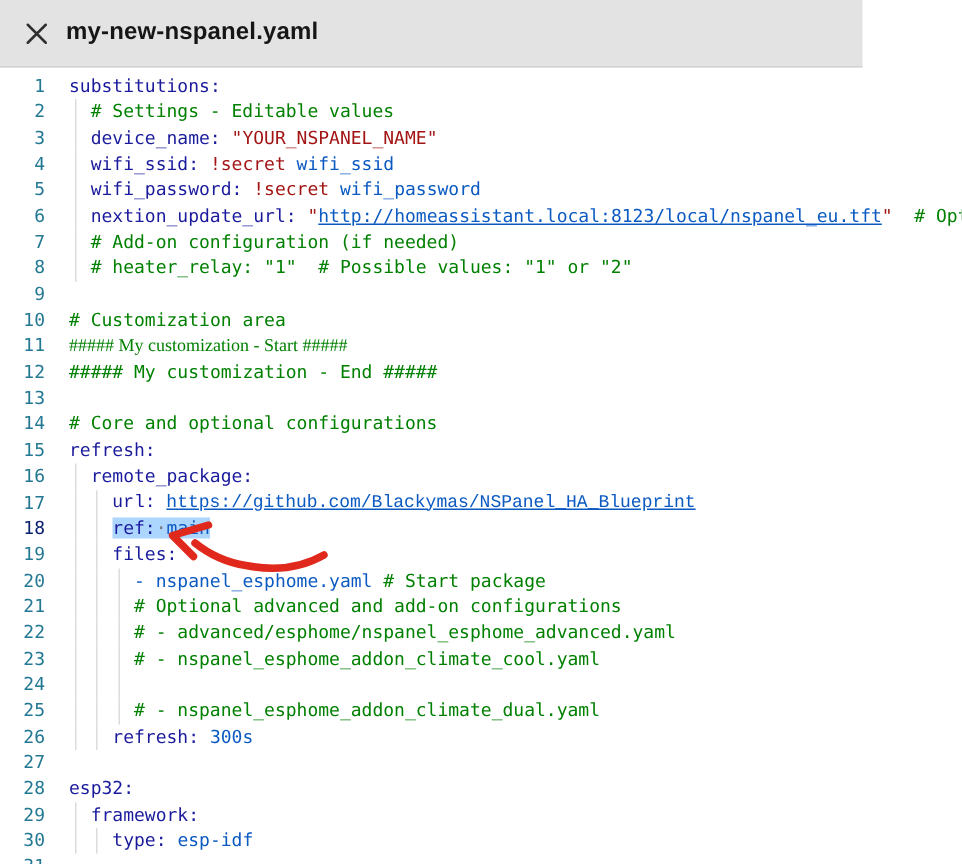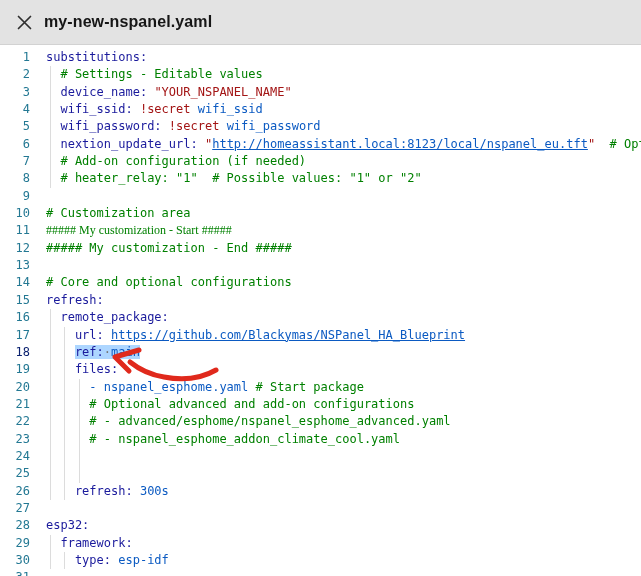--- a/index.html
+++ b/index.html
@@ -3,21 +3,21 @@
 <meta charset="utf-8">
 <style>
   html,body{margin:0;padding:0;}
   body{
     width:641px;height:576px;overflow:hidden;position:relative;
     background:var(--editor-bg,#fff);
     font-family:"Liberation Sans",sans-serif;
   }
   
   .hdr{
-    position:absolute;left:0;top:0;width:641px;height:45px;
+    position:absolute;left:0;top:0;width:575px;height:45px;
     background:var(--header-bg,#e3e3e3);
     border-bottom:1px solid var(--header-border,#d2d2d2);
     display:flex;align-items:center;box-sizing:border-box;
   }
   .close-btn{
     width:22px;height:22px;margin-left:13px;display:flex;
     align-items:center;justify-content:center;cursor:pointer;flex:0 0 auto;
   }
   .hdr-title{
     margin-left:9px;font-size:16px;font-weight:700;color:var(--header-text,#161616);
@@ -67,29 +67,29 @@
     <div class="line"><span class="num">7</span><span class="guide" style="left: 49.6123px;"></span><span class="code" style="padding-left: 14.4492px;"><span class="tk-comment"># Add-on configuration (if needed)</span></span></div>
     <div class="line"><span class="num">8</span><span class="guide" style="left: 49.6123px;"></span><span class="code" style="padding-left: 14.4492px;"><span class="tk-comment"># heater_relay: "1"  # Possible values: "1" or "2"</span></span></div>
     <div class="line"><span class="num">9</span><span class="code" style="padding-left: 0px;"></span></div>
     <div class="line"><span class="num">10</span><span class="code" style="padding-left: 0px;"><span class="tk-comment"># Customization area</span></span></div>
     <div class="line"><span class="num">11</span><span class="code" style="padding-left: 0px; font-family: Liberation Serif, serif;"><span class="tk-comment">##### My customization - Start #####</span></span></div>
     <div class="line"><span class="num">12</span><span class="code" style="padding-left: 0px;"><span class="tk-comment">##### My customization - End #####</span></span></div>
     <div class="line"><span class="num">13</span><span class="code" style="padding-left: 0px;"></span></div>
     <div class="line"><span class="num">14</span><span class="code" style="padding-left: 0px;"><span class="tk-comment"># Core and optional configurations</span></span></div>
     <div class="line"><span class="num">15</span><span class="code" style="padding-left: 0px;"><span class="tk-key">refresh:</span></span></div>
     <div class="line"><span class="num">16</span><span class="guide" style="left: 49.6123px;"></span><span class="code" style="padding-left: 14.4492px;"><span class="tk-key">remote_package:</span></span></div>
-    <div class="line"><span class="num">17</span><span class="guide" style="left: 49.6123px;"></span><span class="guide" style="left: 64.0615px;"></span><span class="code" style="padding-left: 28.8984px;"><span class="tk-key">url:</span><span class="tk-plain"> </span><span class="tk-link">https://github.com/Blackymas/NSPanel_HA_Blueprint</span></span></div>
+    <div class="line"><span class="num">17</span><span class="guide" style="left: 49.6123px;"></span><span class="guide" style="left: 64.0615px;"></span><span class="code" style="padding-left: 28.8984px; font-family: Liberation Mono, monospace;"><span class="tk-key">url:</span><span class="tk-plain"> </span><span class="tk-link">https://github.com/Blackymas/NSPanel_HA_Blueprint</span></span></div>
     <div class="line"><span class="num active">18</span><span class="guide" style="left: 49.6123px;"></span><span class="guide" style="left: 64.0615px;"></span><span class="code" style="padding-left: 28.8984px;"><span class="selection"><span class="tk-key">ref:</span><span class="tk-ws">·</span><span class="tk-value">main</span></span></span></div>
     <div class="line"><span class="num">19</span><span class="guide" style="left: 49.6123px;"></span><span class="guide" style="left: 64.0615px;"></span><span class="code" style="padding-left: 28.8984px;"><span class="tk-key">files:</span></span></div>
     <div class="line"><span class="num">20</span><span class="guide" style="left: 49.6123px;"></span><span class="guide" style="left: 64.0615px;"></span><span class="guide" style="left: 78.5107px;"></span><span class="code" style="padding-left: 43.3476px;"><span class="tk-value">- nspanel_esphome.yaml</span><span class="tk-plain"> </span><span class="tk-comment"># Start package</span></span></div>
     <div class="line"><span class="num">21</span><span class="guide" style="left: 49.6123px;"></span><span class="guide" style="left: 64.0615px;"></span><span class="guide" style="left: 78.5107px;"></span><span class="code" style="padding-left: 43.3476px;"><span class="tk-comment"># Optional advanced and add-on configurations</span></span></div>
     <div class="line"><span class="num">22</span><span class="guide" style="left: 49.6123px;"></span><span class="guide" style="left: 64.0615px;"></span><span class="guide" style="left: 78.5107px;"></span><span class="code" style="padding-left: 43.3476px;"><span class="tk-comment"># - advanced/esphome/nspanel_esphome_advanced.yaml</span></span></div>
     <div class="line"><span class="num">23</span><span class="guide" style="left: 49.6123px;"></span><span class="guide" style="left: 64.0615px;"></span><span class="guide" style="left: 78.5107px;"></span><span class="code" style="padding-left: 43.3476px;"><span class="tk-comment"># - nspanel_esphome_addon_climate_cool.yaml</span></span></div>
     <div class="line"><span class="num">24</span><span class="guide" style="left: 49.6123px;"></span><span class="guide" style="left: 64.0615px;"></span><span class="guide" style="left: 78.5107px;"></span></div>
-    <div class="line"><span class="num">25</span><span class="guide" style="left: 49.6123px;"></span><span class="guide" style="left: 64.0615px;"></span><span class="guide" style="left: 78.5107px;"></span></div>
+    <div class="line"><span class="num">25</span><span class="guide" style="left: 49.6123px;"></span><span class="guide" style="left: 64.0615px;"></span><span class="guide" style="left: 78.5107px;"></span><span class="code" style="padding-left: 43.3476px;"><span class="tk-comment"># - nspanel_esphome_addon_climate_dual.yaml</span></span></div>
     <div class="line"><span class="num">26</span><span class="guide" style="left: 49.6123px;"></span><span class="guide" style="left: 64.0615px;"></span><span class="code" style="padding-left: 28.8984px;"><span class="tk-key">refresh:</span><span class="tk-plain"> </span><span class="tk-value">300s</span></span></div>
     <div class="line"><span class="num">27</span><span class="code" style="padding-left: 0px;"></span></div>
     <div class="line"><span class="num">28</span><span class="code" style="padding-left: 0px;"><span class="tk-key">esp32:</span></span></div>
     <div class="line"><span class="num">29</span><span class="guide" style="left: 49.6123px;"></span><span class="code" style="padding-left: 14.4492px;"><span class="tk-key">framework:</span></span></div>
     <div class="line"><span class="num">30</span><span class="guide" style="left: 49.6123px;"></span><span class="guide" style="left: 64.0615px;"></span><span class="code" style="padding-left: 28.8984px;"><span class="tk-key">type:</span><span class="tk-plain"> </span><span class="tk-value">esp-idf</span></span></div>
     <div class="line"><span class="num">31</span><span class="code" style="padding-left: 0px;"></span></div>
   </div>
 
 <svg class="arrow-svg" width="641" height="576" viewBox="0 0 641 576">
   <path d="M130 362 C 140 370, 151 375, 164 377 C 184 381, 202 378, 216 370" fill="none" stroke="var(--arrow,#e0291c)" stroke-width="5" stroke-linecap="round" stroke-linejoin="round"></path>

